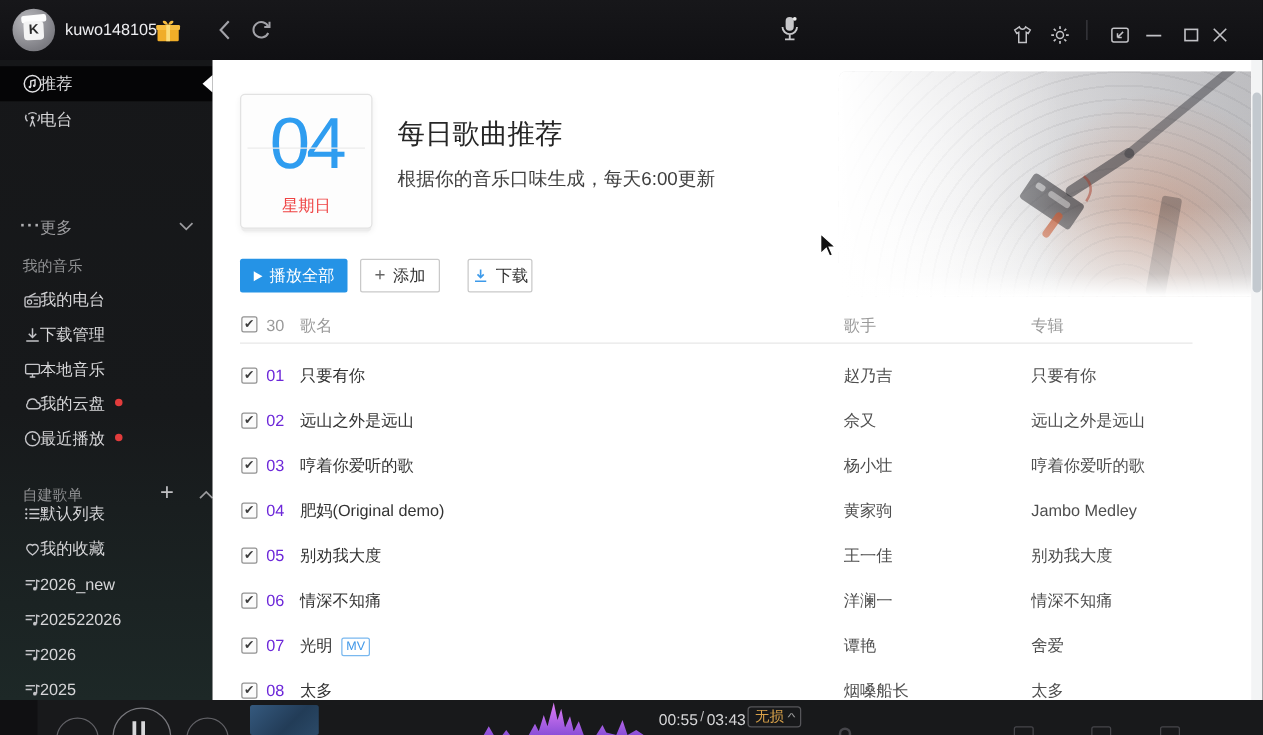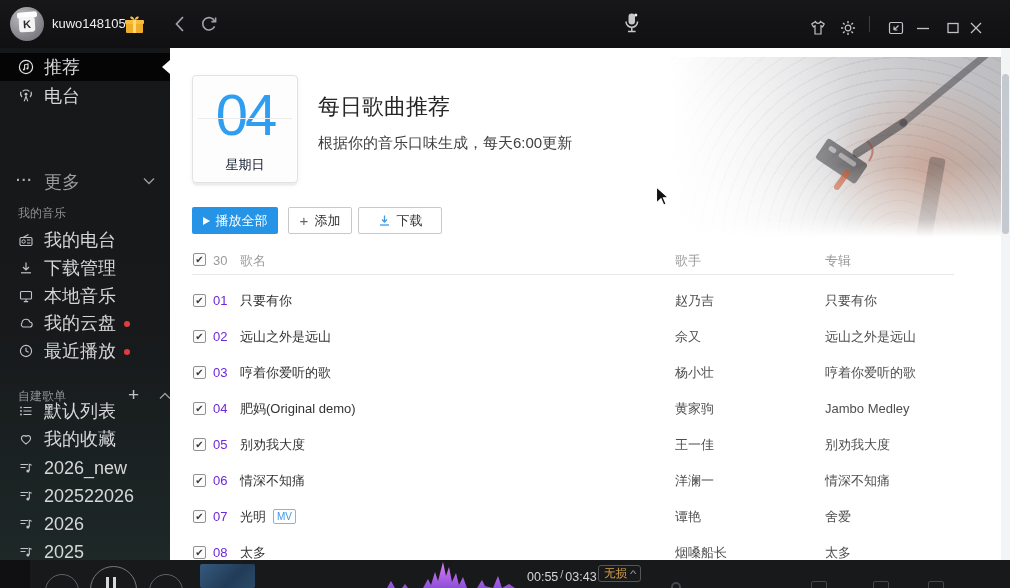--- a/index.html
+++ b/index.html
@@ -29,21 +29,21 @@
   .search-icon { position:absolute; right:8px; top:6px; }
   .mic { position:absolute; left:622px; top:12px; }
   .winbtn { position:absolute; top:19px; cursor:default; }
   .tb-divider { position:absolute; left:869px; top:16px; width:1px; height:16px; background:#3d3d42; }
 
   
   .sidebar { position:absolute; left:0; top:48px; width:170px; height:512px;
     background:linear-gradient(180deg,#161719 0%,#17191b 55%,#1d2827 100%); }
   .snav { position:absolute; left:0; width:170px; height:28px; }
   .snav .sic { position:absolute; left:18px; top:6px; }
-  .snav .slabel { position:absolute; left:44px; top:0; line-height:28px; font-size:18px; color:#d6d6d8; }
+  .snav .slabel { position:absolute; left:32px; top:0; line-height:28px; font-size:13px; color:#d6d6d8; }
   .snav.selected { background:#050506; }
   .sel-wedge { position:absolute; right:0; top:7px; width:0; height:0;
     border-top:7px solid transparent; border-bottom:7px solid transparent; border-right:8px solid #ffffff; }
   .snav.hifi .slabel { color:#c9974f; }
   .more-dots { position:absolute; left:16px; top:-2px; line-height:28px; color:#b0b0b3;
     font-size:14px; letter-spacing:1px; font-weight:bold; }
   .snav .chev { position:absolute; right:14px; top:8px; }
   .ssection { position:absolute; left:18px; font-size:12px; color:#8f9092; line-height:14px; }
   .sec-plus { position:absolute; left:110px; top:-5px; font-size:19px; color:#c0c0c3; font-weight:300; line-height:22px; }
   .sec-chev { position:absolute; left:140px; top:2px; }
@@ -65,33 +65,33 @@
   .hero-fade { position:absolute; inset:0; background:
     linear-gradient(to right,#ffffff 0%, rgba(255,255,255,.65) 16%, rgba(255,255,255,0) 55%),
     linear-gradient(to top,#ffffff 0%, rgba(255,255,255,.5) 10%, rgba(255,255,255,0) 40%); }
 
   .calendar { position:absolute; left:22px; top:27px; width:106px; height:108px; background:#fdfdfd;
     border:1px solid #e2e2e2; border-radius:4px;
     box-shadow:0 3px 0 -1px #ececec, 0 6px 0 -3px #f4f4f4, 0 2px 5px rgba(0,0,0,.06); }
   .cal-day { position:absolute; top:2px; width:100%; text-align:center; font-size:58px; line-height:74px;
     letter-spacing:-3px; color:#2f9df0; }
   .cal-line { position:absolute; top:42px; left:5px; right:5px; height:1px; background:#ececec; }
-  .cal-week { position:absolute; bottom:8px; width:100%; text-align:center; font-size:13px; color:#0f172a; }
+  .cal-week { position:absolute; bottom:8px; width:100%; text-align:center; font-size:13px; color:#ef4444; }
 
   .page-title { position:absolute; left:148px; top:44px; font-size:22px; color:#262626; }
   .page-sub { position:absolute; left:148px; top:86px; font-size:15px; color:#404040; }
 
   .btn { position:absolute; top:159px; height:27px; border-radius:2px; display:flex; align-items:center;
     justify-content:center; gap:6px; font-size:13px; cursor:default; }
   .btn-play { left:22px; width:86px; background:#2593e6; color:#fff; }
   .play-tri { width:0; height:0; border-left:7px solid #fff; border-top:4.5px solid transparent; border-bottom:4.5px solid transparent; }
   .btn-light { background:#fff; border:1px solid #c9c9c9; color:#333; }
   .btn-add { left:118px; width:64px; }
   .plus-glyph { font-size:15px; color:#666; font-weight:300; }
-  .btn-dl { left:188px; width:84px; }
+  .btn-dl { left:204px; width:52px; }
 
   .cb { position:absolute; left:23px; width:13px; height:13px; border:1px solid #919191; background:#fbfbfb;
     border-radius:2px; font-size:10px; line-height:11px; text-align:center; color:#3c3c3c; overflow:hidden; }
   .thead { position:absolute; top:200px; left:0; width:840px; height:26px; font-size:13px; color:#9a9a9a; }
   .thead .cb { top:5px; }
   .th { position:absolute; top:0; line-height:26px; }
   .th-count { left:43px; } .th-song { left:70px; } .th-artist { left:505px; } .th-album { left:655px; }
   .thead-divider { position:absolute; top:226px; left:22px; width:762px; height:1px; background:#e8e8e8; }
 
   .rows { position:absolute; top:235px; left:0; width:840px; }

